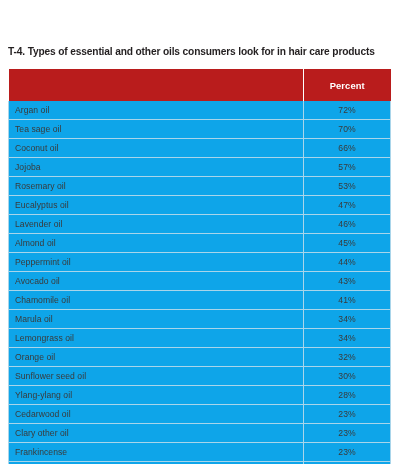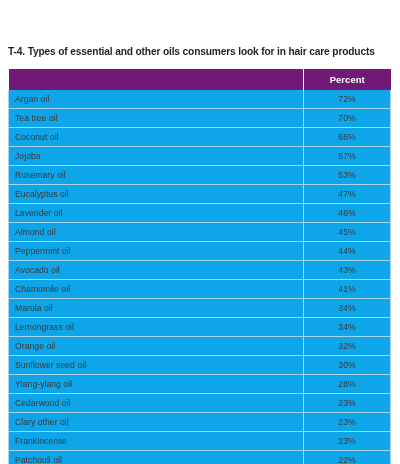--- a/index.html
+++ b/index.html
@@ -42,25 +42,25 @@
   }
   table.data {
     width: 382px;
     border-collapse: collapse;
     table-layout: fixed;
   }
   table.data col.c-name { width: 295px; }
   table.data col.c-pct  { width: 87px;  }
 
   thead th {
-    background: #701a75;
+    background: #b91c1c;
     color: #ffffff;
     font-size: 9.4px;
     font-weight: bold;
-    height: 21px;
+    height: 32px;
     padding: 0;
     border: 0;
     letter-spacing: 0.1px;
   }
   thead th.h-name {
     border-right: 1px solid #ffffff;
   }
   thead th.h-pct {
     text-align: center;
   }
@@ -111,21 +111,21 @@
           <th class="h-name"></th>
           <th class="h-pct">Percent</th>
         </tr>
       </thead>
       <tbody id="tbody">
           <tr>
             <td class="name">Argan oil</td>
             <td class="pct">72%</td>
           </tr>
           <tr>
-            <td class="name">Tea tree oil</td>
+            <td class="name">Tea sage oil</td>
             <td class="pct">70%</td>
           </tr>
           <tr>
             <td class="name">Coconut oil</td>
             <td class="pct">66%</td>
           </tr>
           <tr>
             <td class="name">Jojoba</td>
             <td class="pct">57%</td>
           </tr>

